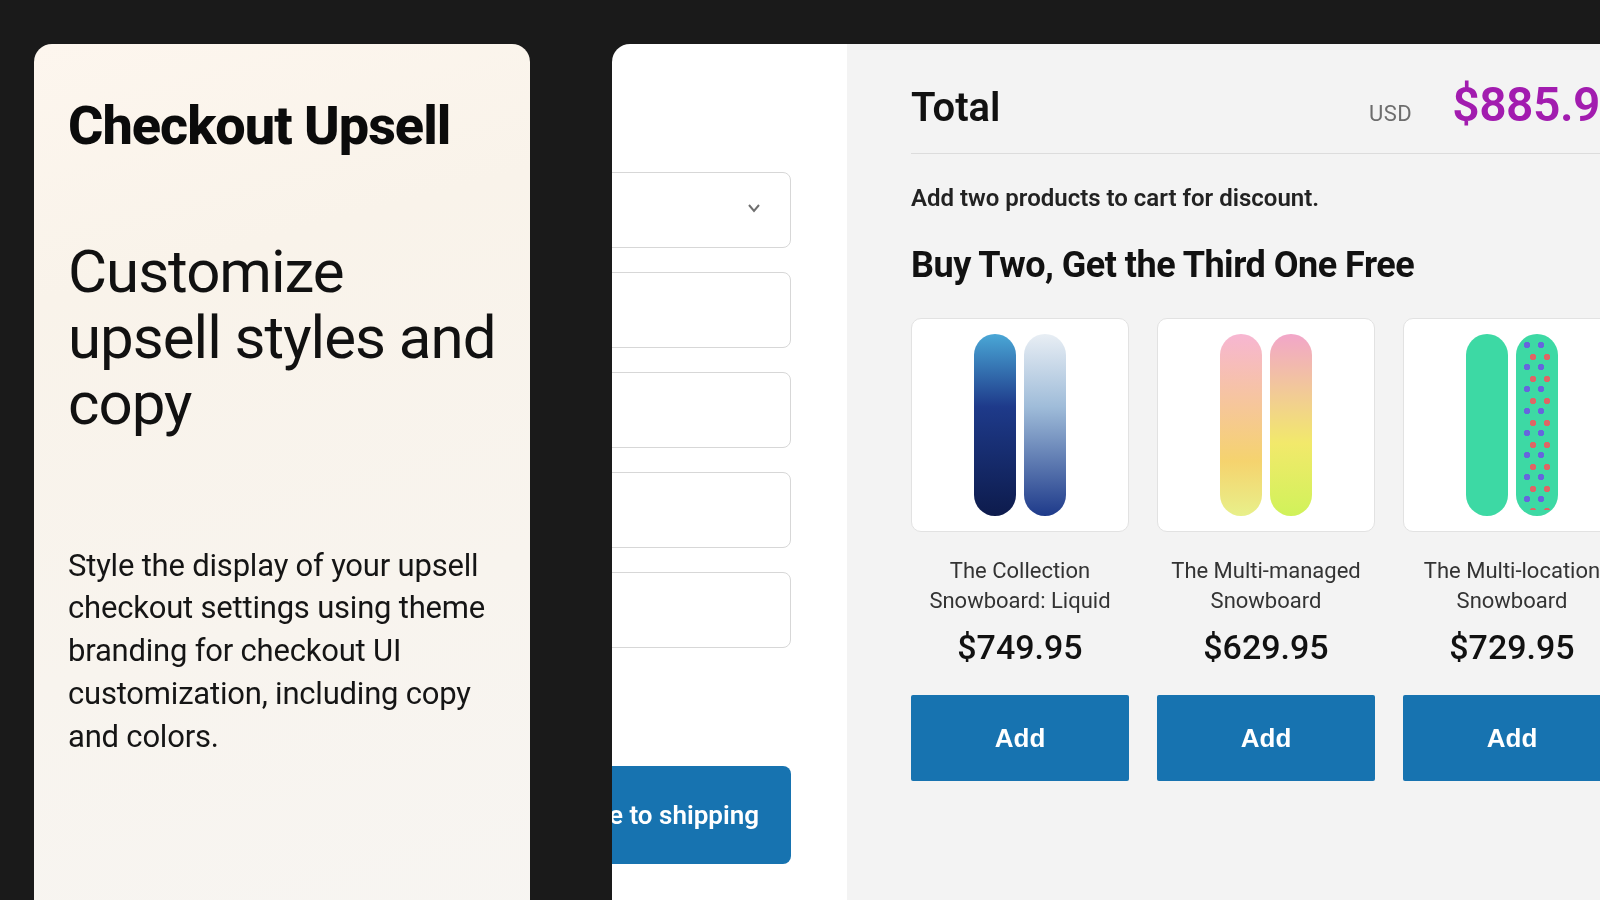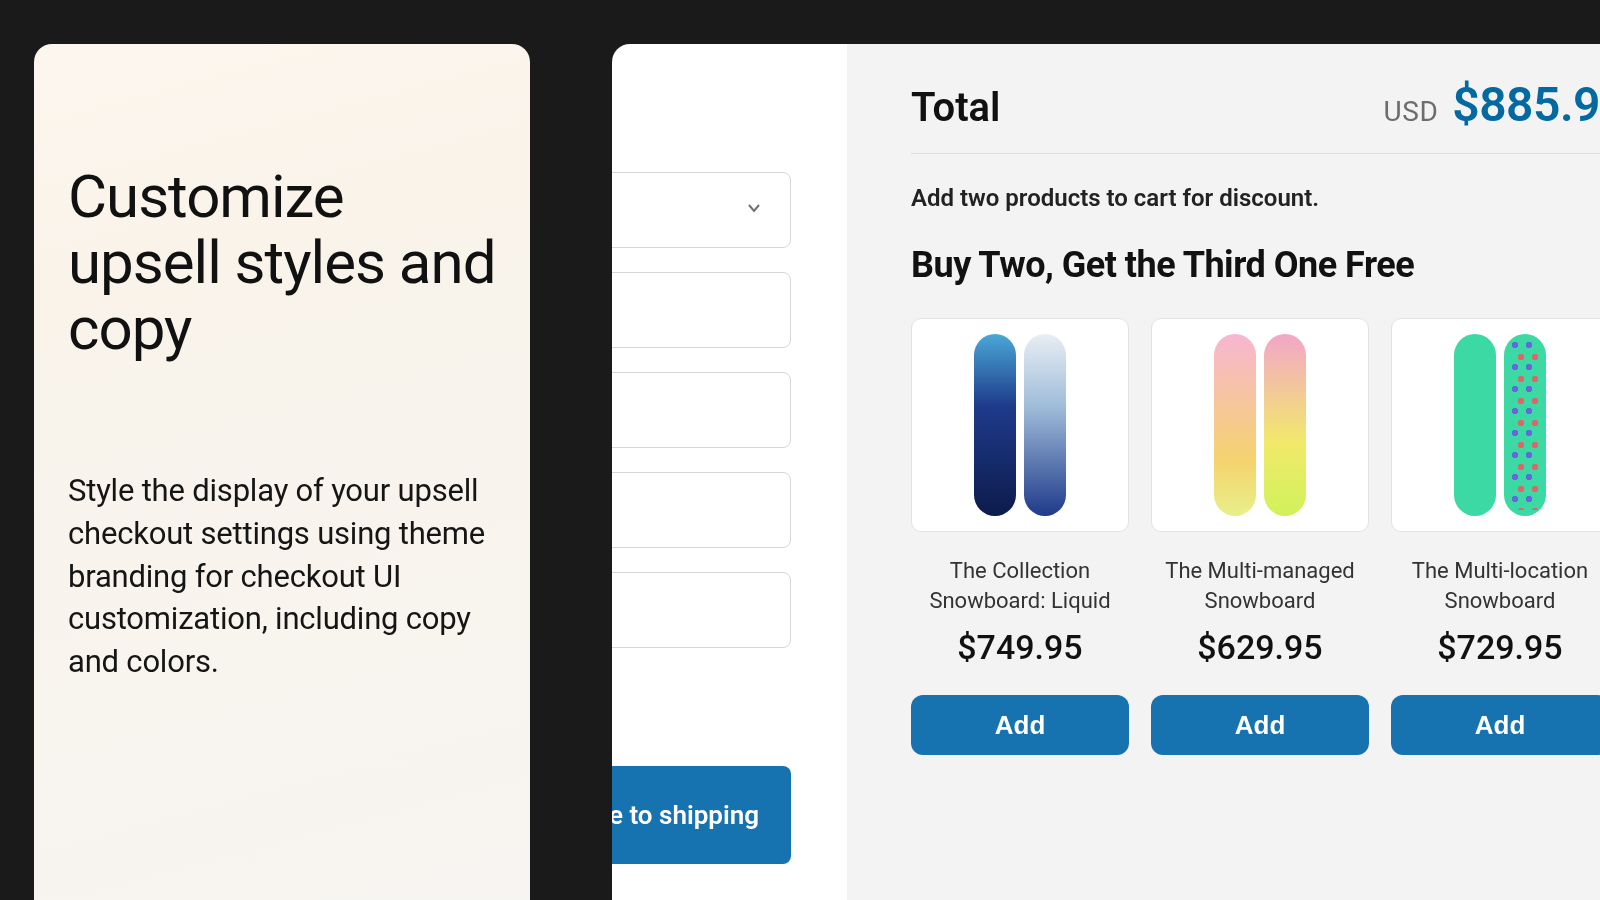--- a/index.html
+++ b/index.html
@@ -125,31 +125,32 @@
     font-size: 40px;
     font-weight: 600;
     color: #111;
   }
   .total-amount-wrap {
     display: flex;
     align-items: baseline;
     gap: 14px;
   }
   .currency-code {
-    font-size: 28px;
+    font-size: 22px;
     color: #6d6d6d;
     font-weight: 400;
     letter-spacing: 0.5px;
     margin-left: 29px;
   }
   .total-amount {
     font-size: 48px;
     font-weight: 600;
-    color: #0369a1;
+    color: #a21caf;
     letter-spacing: -0.5px;
+    margin-left: 26px;
   }
   .divider {
     height: 1px;
     background: #dcdcdc;
     margin-right: 0;
   }
   .upsell-hint {
     font-size: 24px;
     font-weight: 600;
     color: #222;
@@ -158,21 +159,21 @@
   .upsell-title {
     font-size: 36px;
     font-weight: 700;
     color: #111;
     margin-top: 32px;
     letter-spacing: -0.5px;
   }
 
   .product-row {
     display: flex;
-    gap: 22px;
+    gap: 28px;
     margin-top: 32px;
   }
   .product-card {
     width: 218px;
     flex-shrink: 0;
     text-align: center;
   }
   .product-image {
     width: 218px;
     height: 214px;
@@ -212,35 +213,36 @@
     min-height: 62px;
   }
   .product-price {
     font-size: 34px;
     font-weight: 500;
     color: #111;
     margin-top: 9px;
   }
   .add-btn {
     width: 218px;
-    height: 60px;
+    height: 86px;
     background: #1773b0;
     color: #fff;
     border: none;
-    border-radius: 12px;
+    border-radius: 2px;
     font-size: 26px;
     font-weight: 600;
     margin-top: 28px;
     cursor: pointer;
   }
 </style>
 </head>
 <body>
 
 <div class="studio-card">
+  <div class="studio-title">Checkout Upsell</div>
   <div class="studio-subtitle">Customize upsell styles and copy</div>
   <div class="studio-body">Style the display of your upsell checkout settings using theme branding for checkout UI customization, including copy and colors.</div>
 </div>
 
 <div class="form-panel">
   <div class="form-inner">
     <div class="form-field select">
       <span class="chev">
         <svg width="20" height="20" viewBox="0 0 20 20">
             <path d="M5 7l5 6 5-6" fill="none" stroke="currentColor" stroke-width="2"></path>

